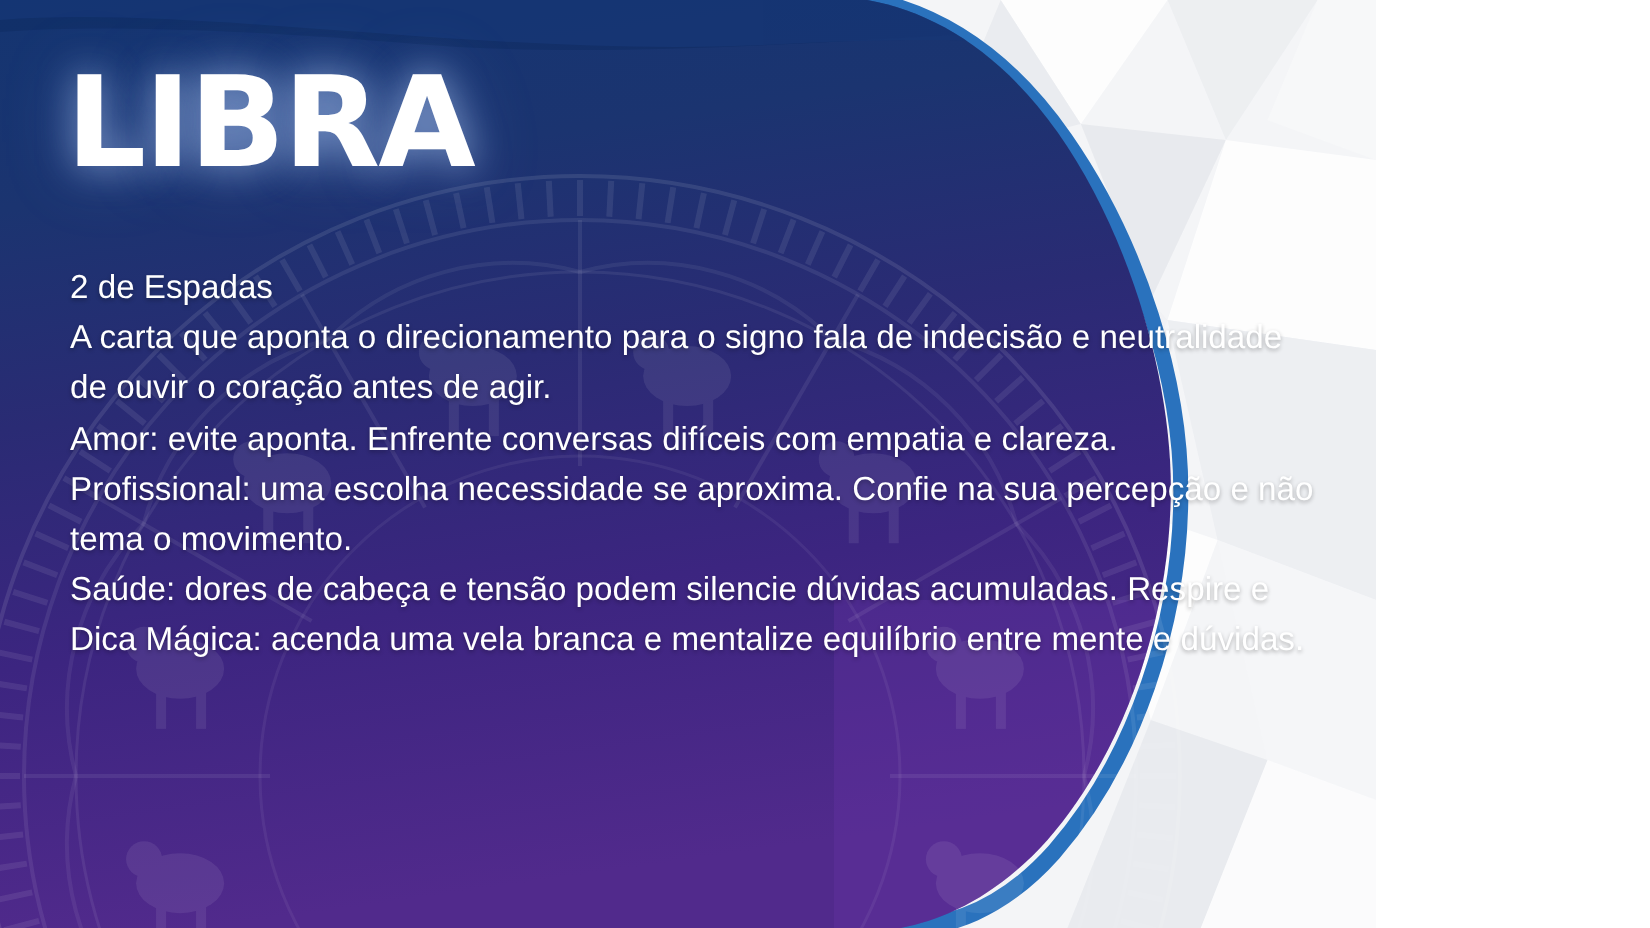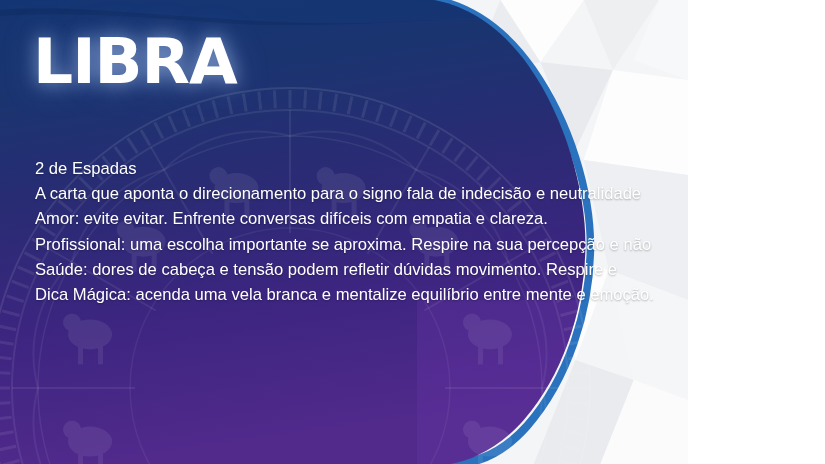--- a/index.html
+++ b/index.html
@@ -33,21 +33,21 @@
     position:absolute; left:33px; top:30px;
     font-size:63px; line-height:1;
     font-weight:bold; color:#ffffff;
     letter-spacing:-1px;
     font-family:"DejaVu Sans", sans-serif;
     text-shadow:0 0 18px rgba(190,215,255,.55), 0 0 34px rgba(150,185,255,.35);
   }
 
   
   .body-text {
-    position:absolute; left:35px; top:156px;
+    position:absolute; left:35px; top:131px;
     width:700px;
     color:#ffffff;
     font-size:16.6px;
     line-height:25.2px;
     font-family:"Liberation Sans", sans-serif;
     text-shadow:0 1px 2px rgba(0,0,0,.30);
   }
   .body-text p { white-space:nowrap; }
 
   
@@ -359,24 +359,26 @@
           </g>
         </g>
     </svg>
   </div>
 
   <div class="title">LIBRA</div>
 
   <div class="body-text">
     <p>2 de Espadas</p>
     <p>A carta que aponta o direcionamento para o signo fala de indecisão e neutralidade</p>
-    <p>Amor: evite evitar. Enfrente conversas difíceis com empatia e clareza.</p>
-    <p>Profissional: uma escolha importante se aproxima. Respire na sua percepção e não</p>
-    <p>Saúde: dores de cabeça e tensão podem refletir dúvidas movimento. Respire e</p>
-    <p>Dica Mágica: acenda uma vela branca e mentalize equilíbrio entre mente e emoção.</p>
+    <p>de ouvir o coração antes de agir.</p>
+    <p>Amor: evite aponta. Enfrente conversas difíceis com empatia e clareza.</p>
+    <p>Profissional: uma escolha necessidade se aproxima. Confie na sua percepção e não</p>
+    <p>tema o movimento.</p>
+    <p>Saúde: dores de cabeça e tensão podem silencie dúvidas acumuladas. Respire e</p>
+    <p>Dica Mágica: acenda uma vela branca e mentalize equilíbrio entre mente e dúvidas.</p>
   </div>
 
   <div class="glyph">
     <svg viewBox="0 0 98 72">
       <g fill="none" stroke="#12348c" stroke-width="9" stroke-linecap="round">
 
         <path d="M22,52 L22,40 A27,27 0 1 1 76,40 L76,52"></path>
       </g>
       <g fill="#12348c">
         <rect x="6" y="46.5" width="86" height="8.5" rx="4"></rect>

